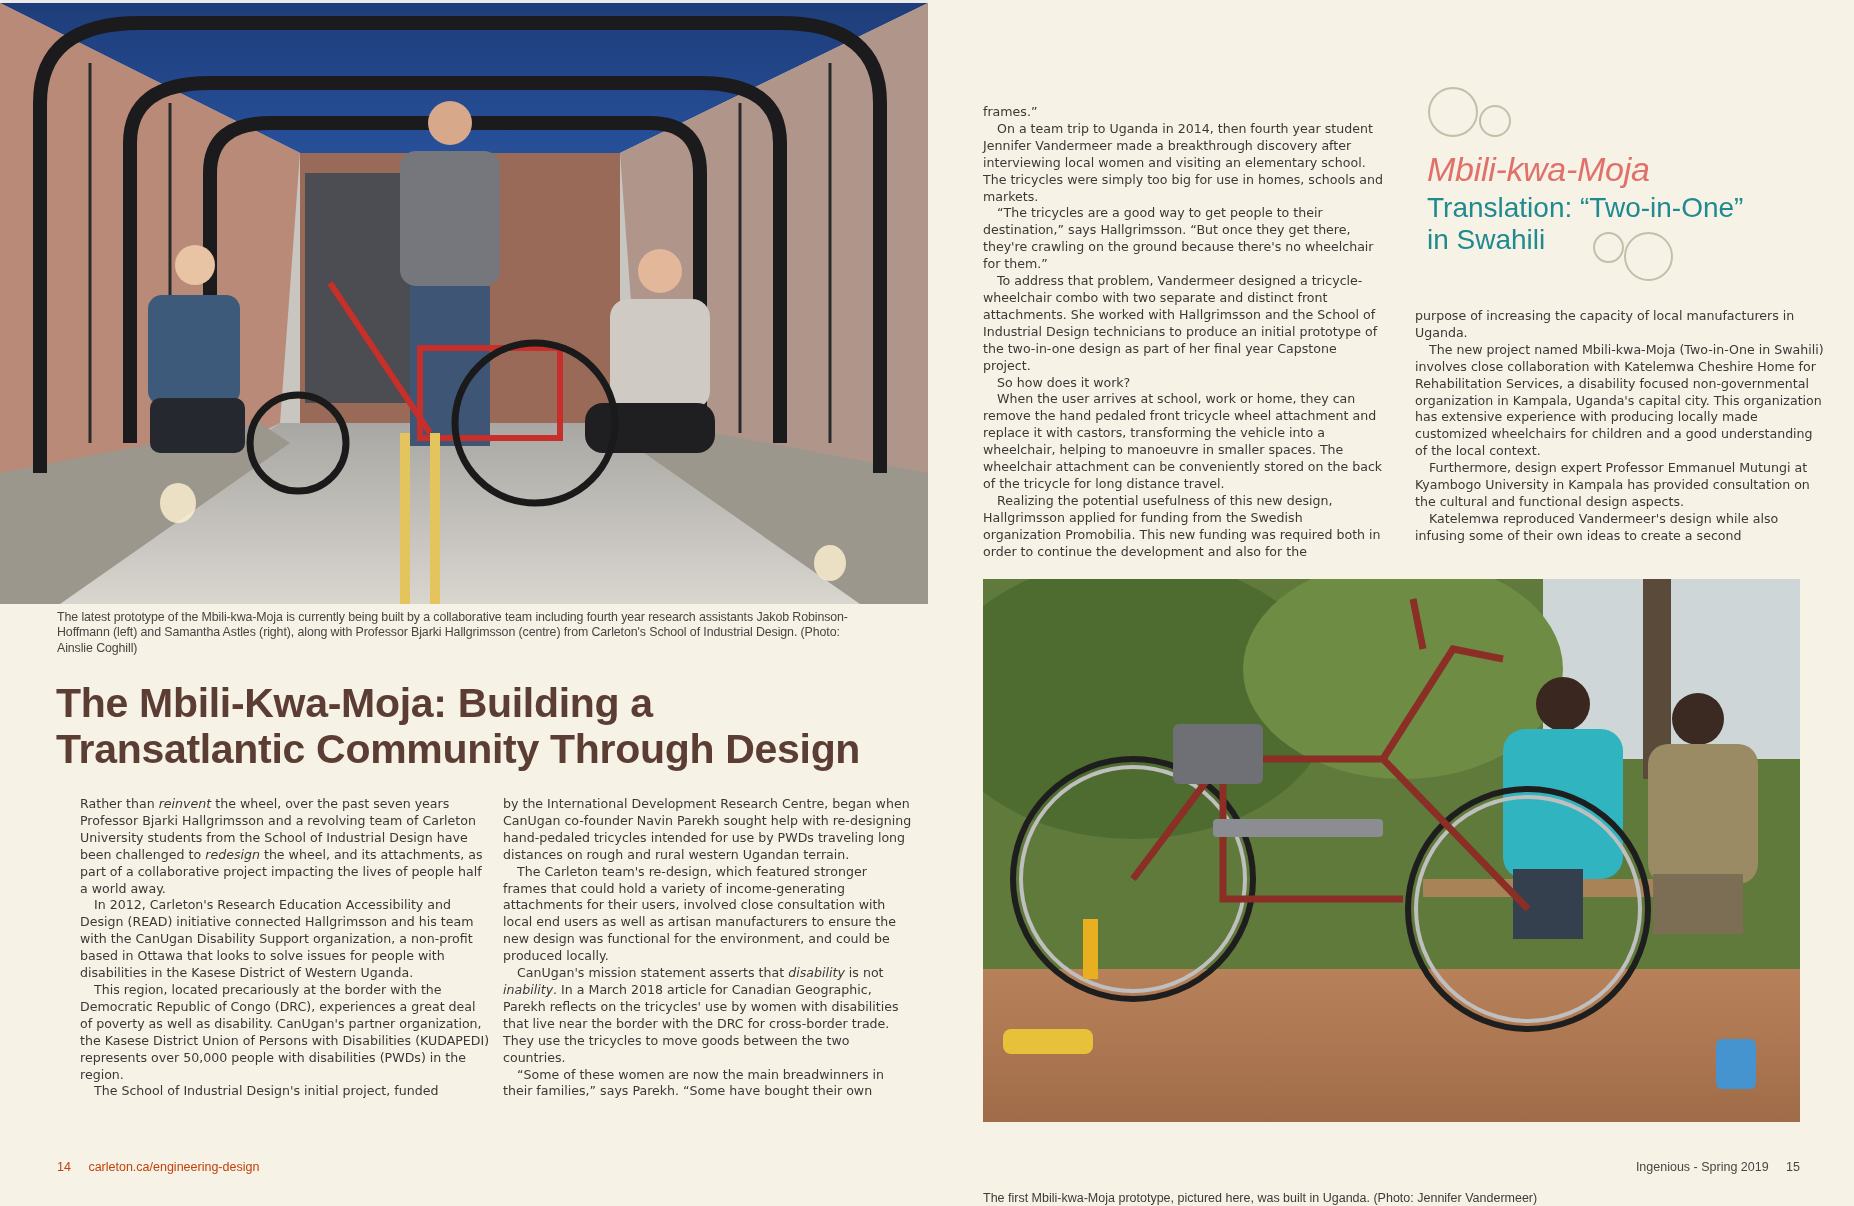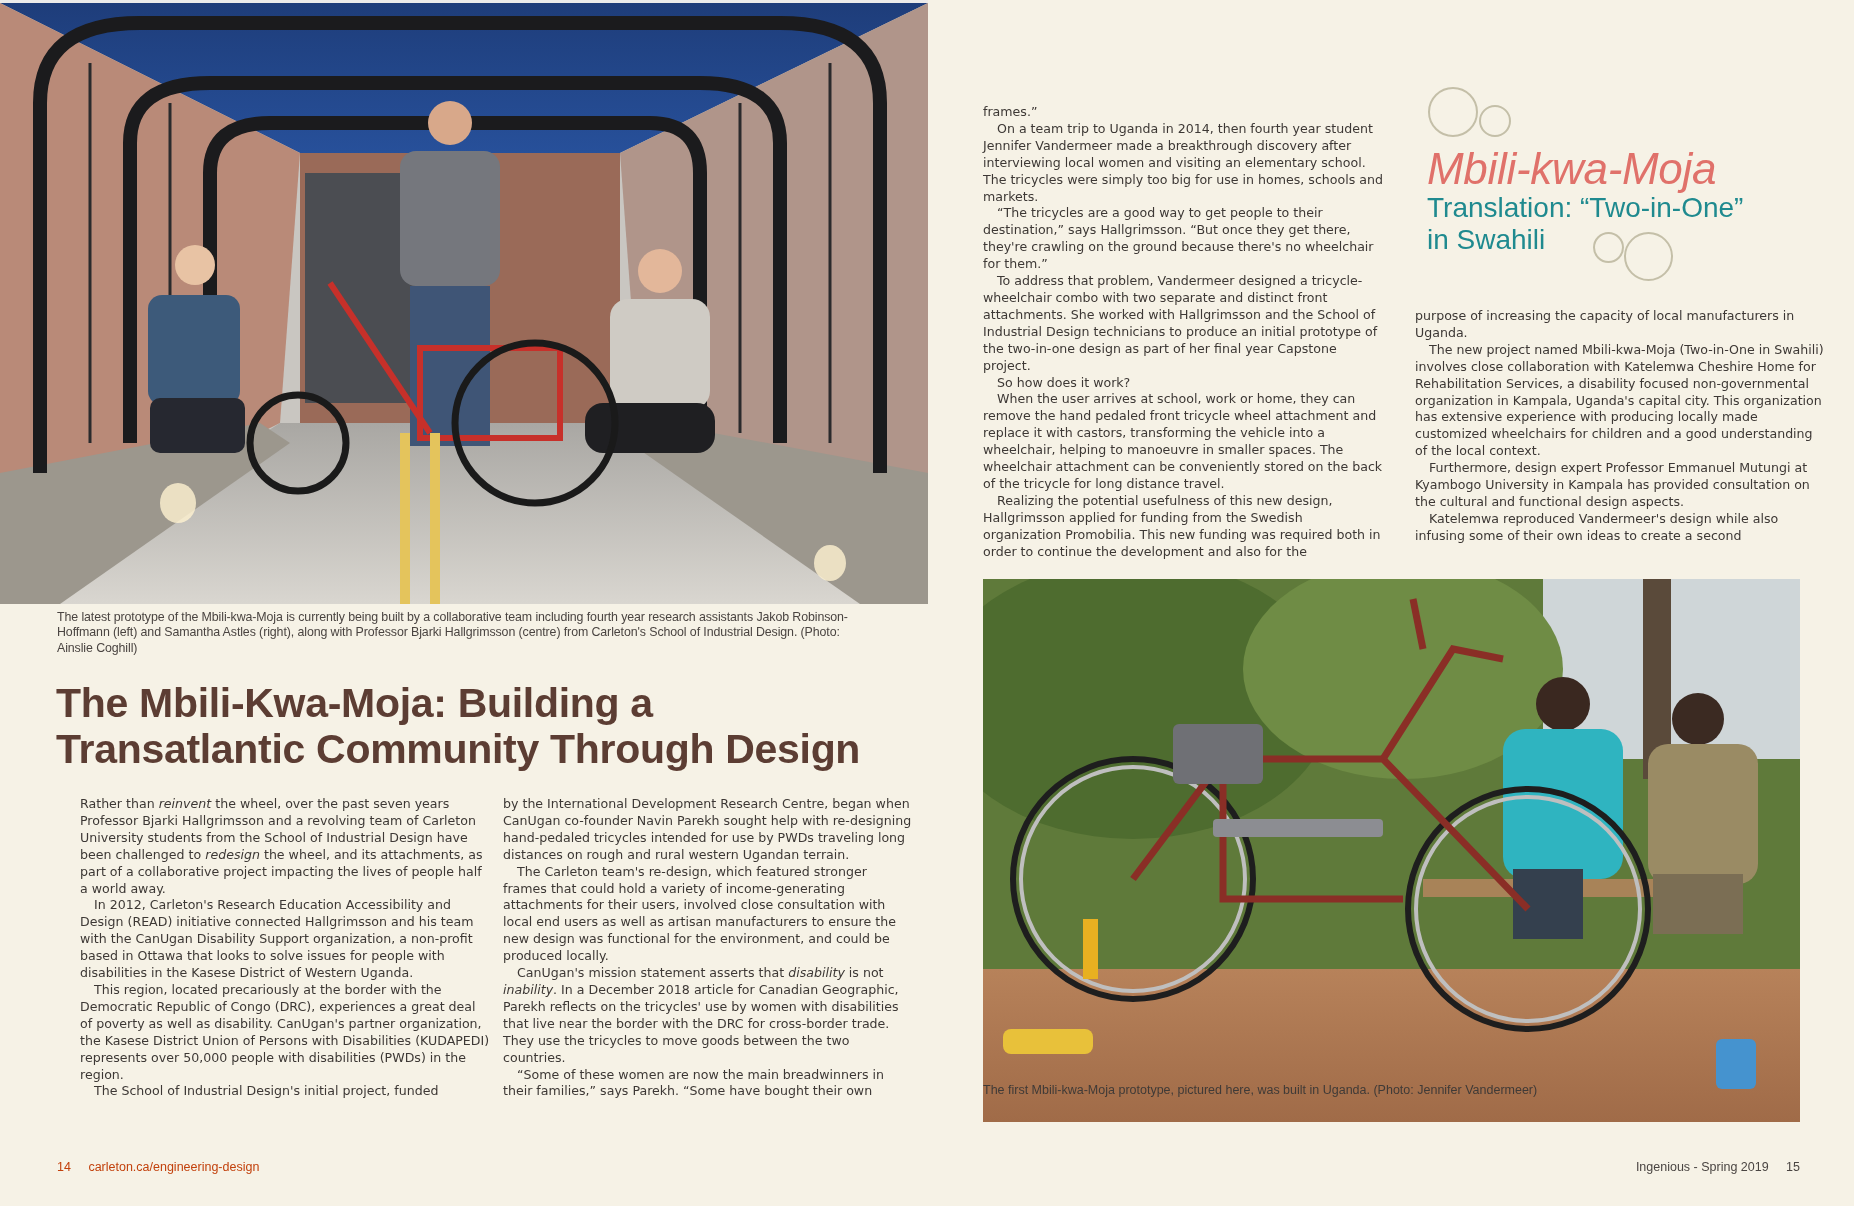--- a/index.html
+++ b/index.html
@@ -38,34 +38,34 @@
   .col p { margin:0; text-indent:14px; }
   .col p.noindent { text-indent:0; }
   .col1 { left:56px; top:796px; width:410px;margin-left:24px; }
   .col2 { left:475px; top:796px; width:410px;margin-left:28px; }
   .col3 { left:983px; top:104px; width:400px; }
   .col4 { left:1402px; top:308px; width:410px;margin-left:13px; }
 
   .sidebar-head { position:absolute; left:1427px; top:146px; width:400px; }
   .sh-title {
     font-family:"Liberation Sans", sans-serif; font-style:italic;
-    font-size:44px; line-height:46px; color:#e0716a; letter-spacing:-0.3px;
+    font-size:34px; line-height:46px; color:#e0716a; letter-spacing:-0.3px;
   }
   .sh-sub {
     font-family:"Liberation Sans", sans-serif; font-size:28px; line-height:32px; color:#1f8a8f;
   }
   .circle { position:absolute; border:2.5px solid #c4bfa8; border-radius:50%; }
 
   .photo-right {
     position:absolute; left:983px; top:579px; width:817px; height:543px; overflow:hidden;
     background:#6a7a45;
   }
   .photo-right svg { display:block; }
   .caption-right {
-    position:absolute; left:983px; top:1083px; width:820px;
+    position:absolute; left:983px; top:1191px; width:820px;
     font-family:"Liberation Sans", sans-serif; font-size:12.5px; line-height:15px; color:#3f3a37;
   }
 
   .footer-left {
     position:absolute; left:57px; top:1160px;
     font-family:"Liberation Sans", sans-serif; font-size:12.5px; color:#c2410c;
   }
   .footer-right {
     position:absolute; right:54px; top:1160px;
     font-family:"Liberation Sans", sans-serif; font-size:12.5px; color:#4a4542;
@@ -150,21 +150,21 @@
 <div class="col col1">
   <p class="noindent"><span>Rather than </span><em>reinvent</em><span> the wheel, over the past seven years Professor Bjarki Hallgrimsson and a revolving team of Carleton University students from the School of Industrial Design have been challenged to </span><em>redesign</em><span> the wheel, and its attachments, as part of a collaborative project impacting the lives of people half a world away.</span></p>
   <p>In 2012, Carleton's Research Education Accessibility and Design (READ) initiative connected Hallgrimsson and his team with the CanUgan Disability Support organization, a non-profit based in Ottawa that looks to solve issues for people with disabilities in the Kasese District of Western Uganda.</p>
   <p>This region, located precariously at the border with the Democratic Republic of Congo (DRC), experiences a great deal of poverty as well as disability. CanUgan's partner organization, the Kasese District Union of Persons with Disabilities (KUDAPEDI) represents over 50,000 people with disabilities (PWDs) in the region.</p>
   <p>The School of Industrial Design's initial project, funded</p>
 </div>
 
 <div class="col col2">
   <p class="noindent">by the International Development Research Centre, began when CanUgan co-founder Navin Parekh sought help with re-designing hand-pedaled tricycles intended for use by PWDs traveling long distances on rough and rural western Ugandan terrain.</p>
   <p>The Carleton team's re-design, which featured stronger frames that could hold a variety of income-generating attachments for their users, involved close consultation with local end users as well as artisan manufacturers to ensure the new design was functional for the environment, and could be produced locally.</p>
-  <p><span>CanUgan's mission statement asserts that </span><em>disability</em><span> is not </span><em>inability</em><span>. In a December 2018 article for Canadian Geographic, Parekh reflects on the tricycles' use by women with disabilities that live near the border with the DRC for cross-border trade. They use the tricycles to move goods between the two countries.</span></p>
+  <p><span>CanUgan's mission statement asserts that </span><em>disability</em><span> is not </span><em>inability</em><span>. In a March 2018 article for Canadian Geographic, Parekh reflects on the tricycles' use by women with disabilities that live near the border with the DRC for cross-border trade. They use the tricycles to move goods between the two countries.</span></p>
   <p>“Some of these women are now the main breadwinners in their families,” says Parekh. “Some have bought their own</p>
 </div>
 
 <div class="footer-left">
   <span class="pgnum">14</span>
   <span>carleton.ca/engineering-design</span>
 </div>
 
 <div class="col col3">
   <p class="noindent">frames.”</p>

